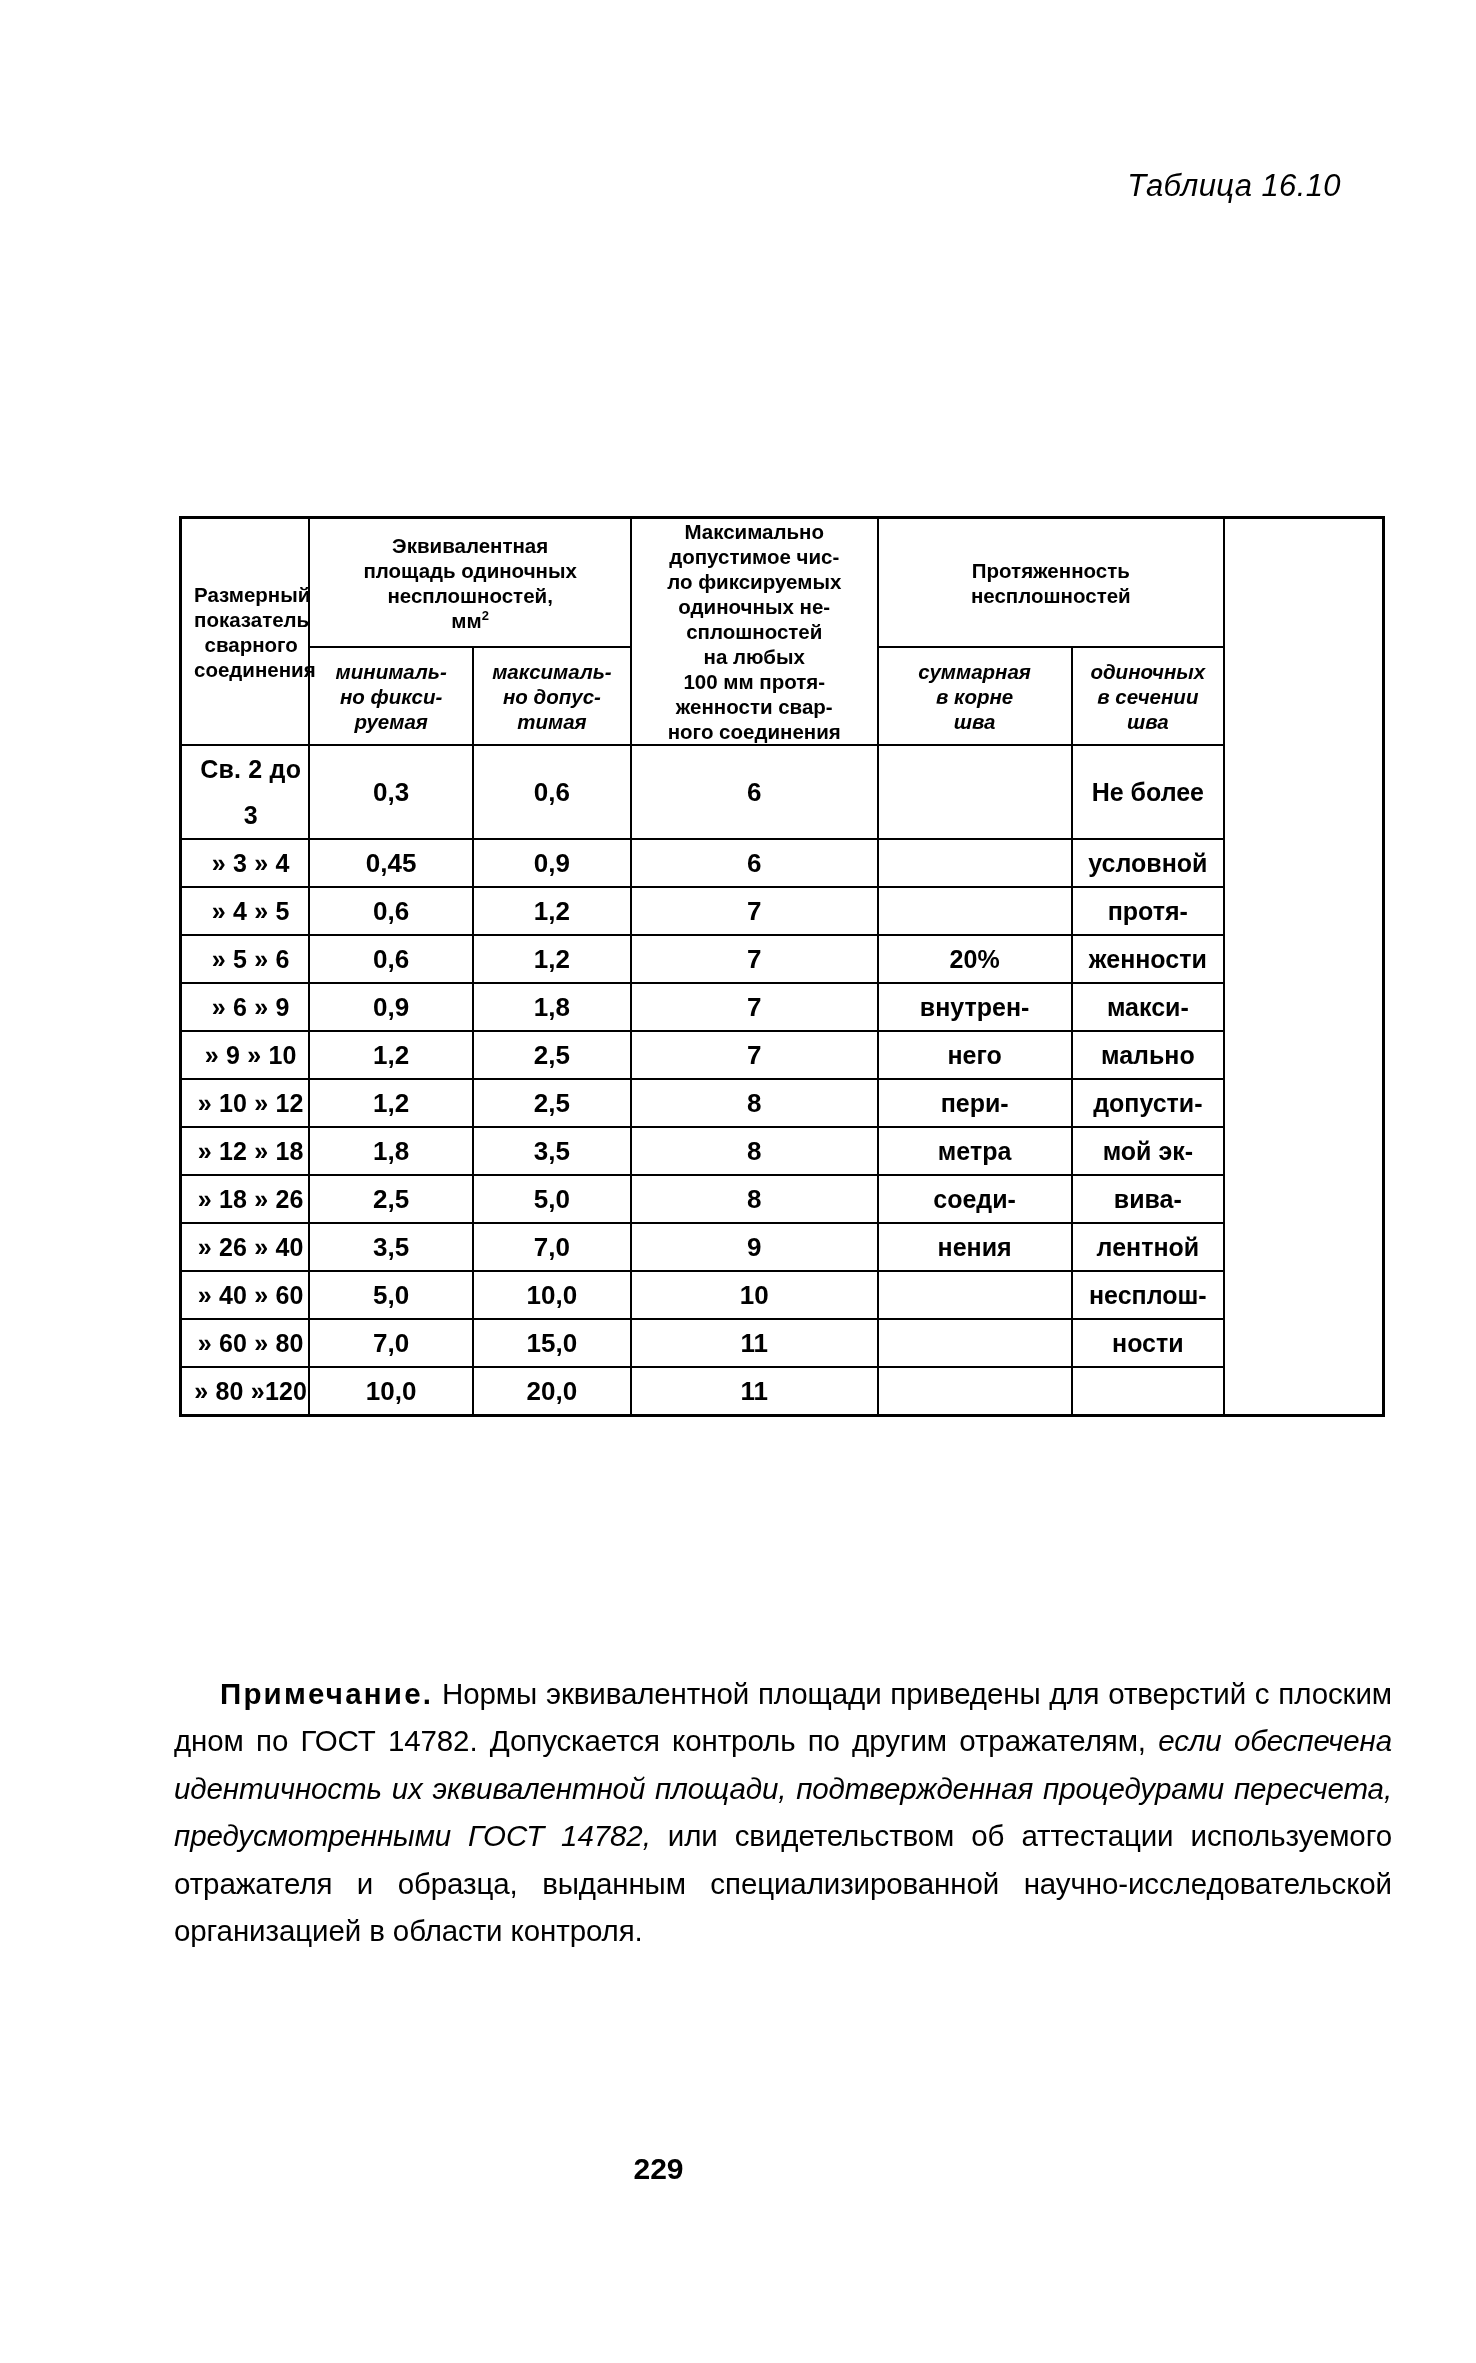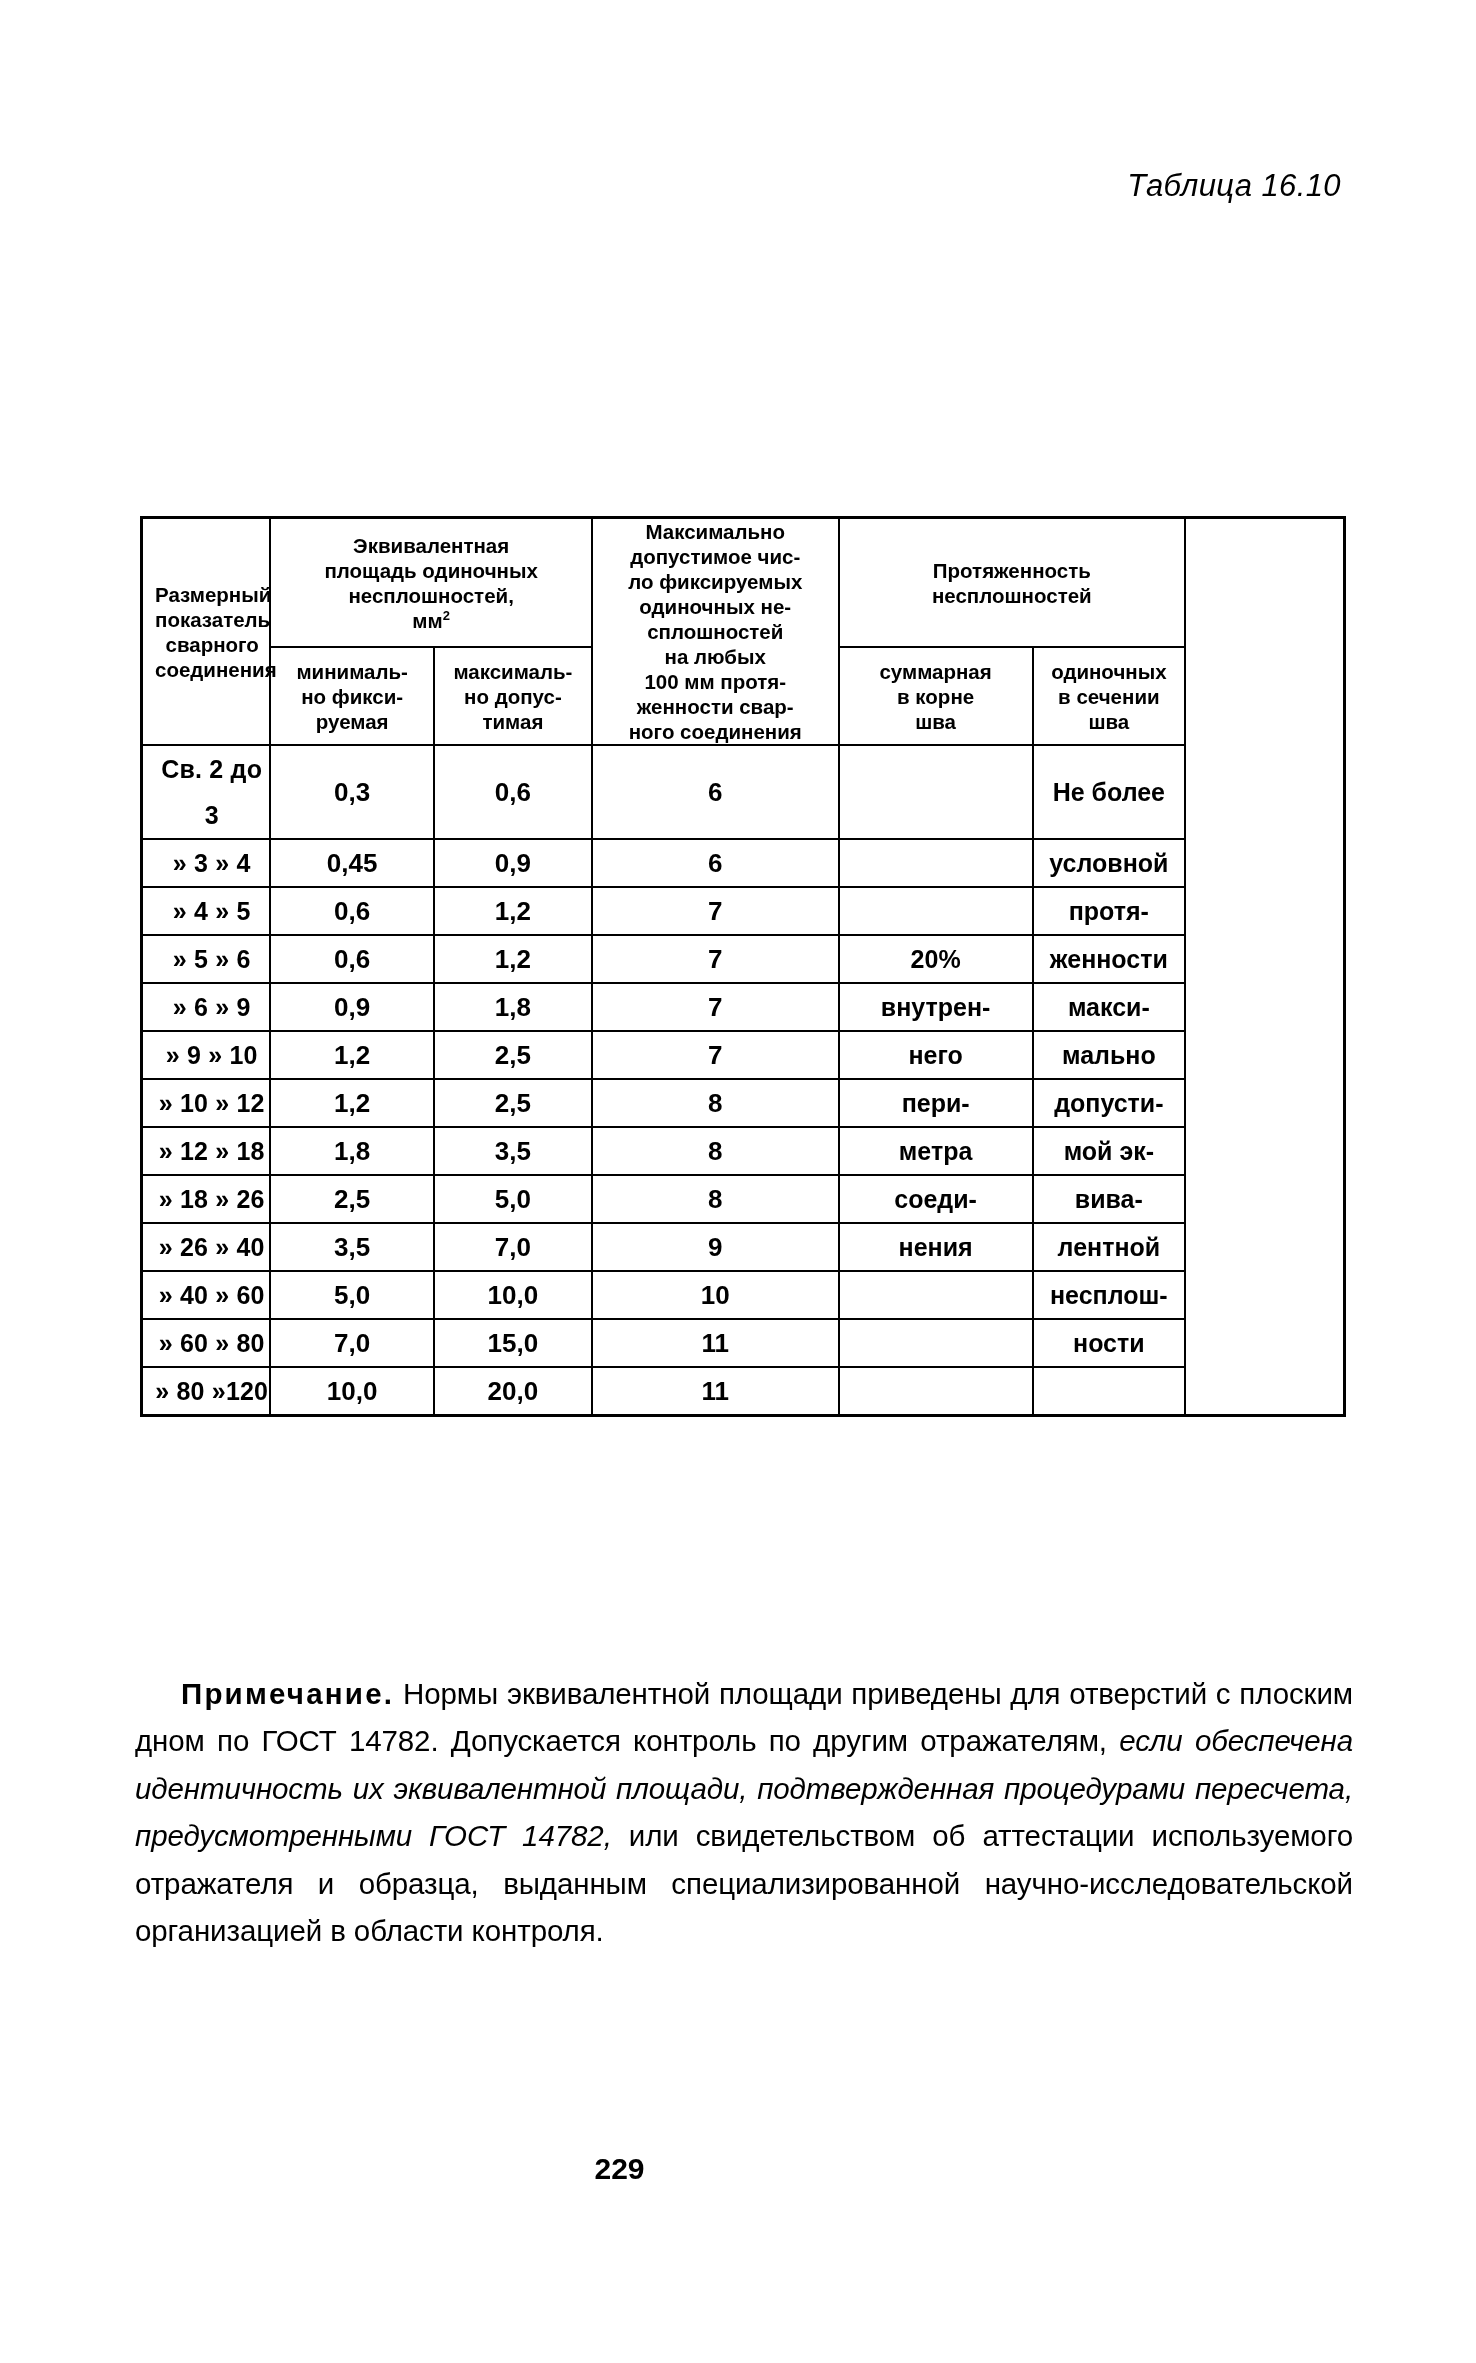--- a/index.html
+++ b/index.html
@@ -12,20 +12,21 @@
     height: 2363px;
     position: relative;
     font-family: "Liberation Sans", sans-serif;
     color: #000000;
     -webkit-font-smoothing: none;
   }
 
   .page {
     position: absolute;
     inset: 0;
+    margin-left: 39px;
   }
 
   
   .table-number {
     position: absolute;
     top: 168px;
     right: 135px;
     font-size: 31px;
     font-style: italic;
     font-weight: 400;
@@ -75,20 +76,21 @@
     font-size: 20.5px;
     line-height: 25px;
     padding: 9px 4px 6px 4px;
     vertical-align: top;
   }
   .hdr-sub td {
     font-size: 20.5px;
     line-height: 25px;
     padding: 6px 3px 8px 3px;
     vertical-align: bottom;
+    font-style: italic;
   }
   .hdr-col1 {
     text-align: center;
     padding-left: 12px !important;
   }
   .sup { font-size: 13px; vertical-align: super; line-height: 0; }
 
   
   tr.drow td {
     height: 46px;

